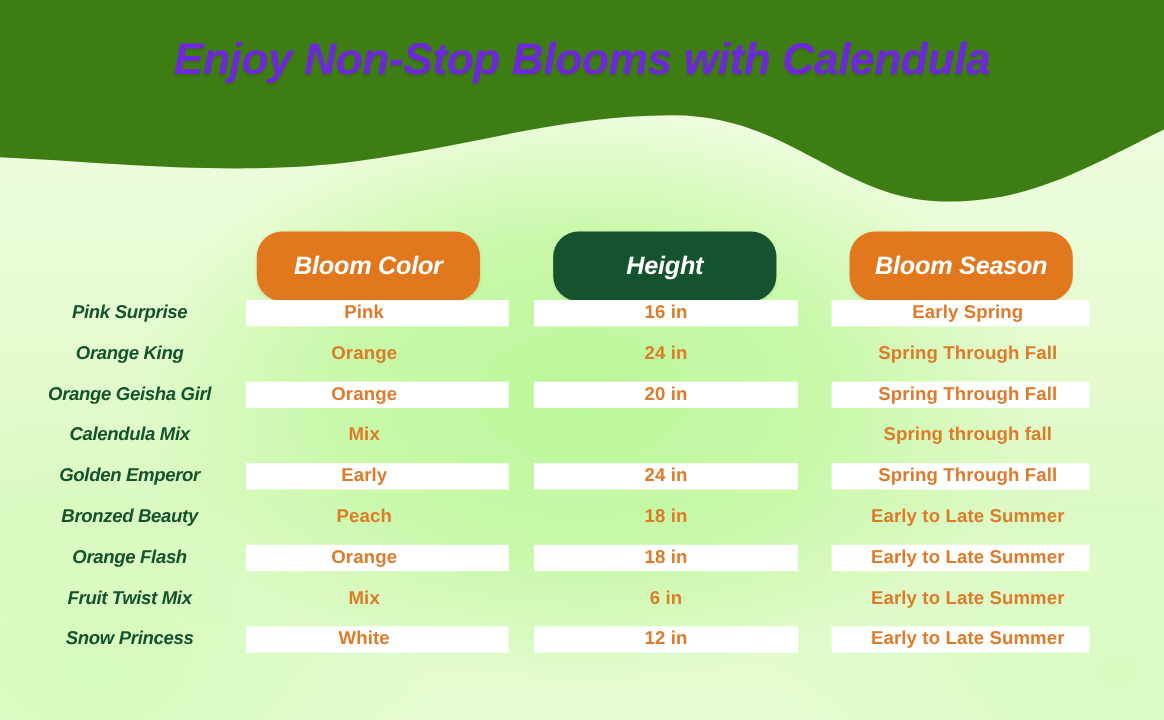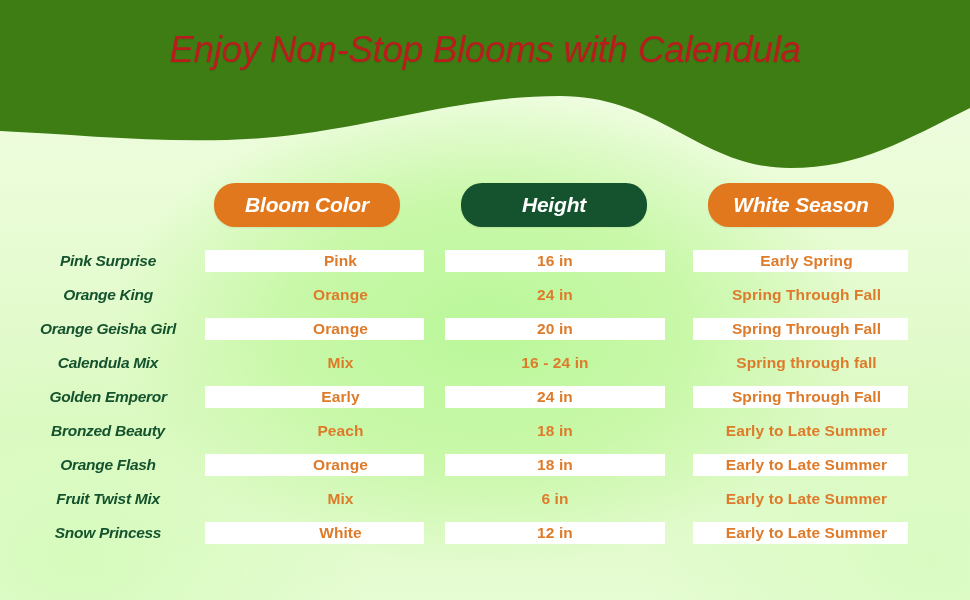--- a/index.html
+++ b/index.html
@@ -48,23 +48,23 @@
   }
   .banner-title {
     position: absolute;
     top: 0;
     left: 0;
     width: 970px;
     height: 100px;
     display: flex;
     align-items: center;
     justify-content: center;
-    color: #b91c1c;
+    color: #6d28d9;
     font-size: 37px;
-    font-weight: normal;
+    font-weight: bold;
     font-style: italic;
     letter-spacing: -0.4px;
     font-family: "Liberation Sans", sans-serif;
     white-space: nowrap;
     text-shadow: 0 1px 1px rgba(0,0,0,0.10);
   }
 
   
   .table-wrap {
     position: absolute;
@@ -72,22 +72,22 @@
     top: 178px;
     width: 970px;
   }
 
   .head-row {
     position: relative;
     height: 52px;
   }
   .pill {
     position: absolute;
-    top: 5px;
-    height: 44px;
+    top: 15px;
+    height: 58px;
     border-radius: 21px;
     display: flex;
     align-items: center;
     justify-content: center;
     color: #ffffff;
     font-size: 21px;
     font-weight: bold;
     font-style: italic;
     letter-spacing: -0.2px;
     white-space: nowrap;
@@ -124,21 +124,21 @@
   }
   .cell.name {
     left: 8px;
     width: 200px;
     color: #14532d;
     font-size: 15.5px;
     font-weight: bold;
     font-style: italic;
     letter-spacing: -0.3px;
   }
-  .cell.v1 { left: 205px; width: 197px; padding-left: 37px; }
+  .cell.v1 { left: 205px; width: 197px; }
   .cell.v2 { left: 445px; width: 220px; }
   .cell.v3 { left: 711px; width: 191px; }
   .cell.val {
     color: #de7b2a;
     font-size: 15.5px;
     font-weight: bold;
     letter-spacing: 0.1px;
   }
 </style>
 </head>
@@ -154,21 +154,21 @@
                C470,96 400,120 300,134 C200,148 90,135 0,131 Z" fill="#3E7D13"></path>
     </svg>
     <div class="banner-title">Enjoy Non-Stop Blooms with Calendula</div>
   </div>
 
   <div class="table-wrap">
 
     <div class="head-row">
       <div class="pill c1">Bloom Color</div>
       <div class="pill c2">Height</div>
-      <div class="pill c3">White Season</div>
+      <div class="pill c3">Bloom Season</div>
     </div>
 
     <div class="rows">
 
       <div class="row">
         <div class="band b1"></div>
         <div class="band b2"></div>
         <div class="band b3"></div>
         <div class="cell name">Pink Surprise</div>
         <div class="cell val v1">Pink</div>
@@ -191,21 +191,20 @@
         <div class="cell name">Orange Geisha Girl</div>
         <div class="cell val v1">Orange</div>
         <div class="cell val v2">20 in</div>
         <div class="cell val v3">Spring Through Fall</div>
       </div>
 
       <div class="row alt">
 
         <div class="cell name">Calendula Mix</div>
         <div class="cell val v1">Mix</div>
-        <div class="cell val v2">16 - 24 in</div>
         <div class="cell val v3">Spring through fall</div>
       </div>
 
       <div class="row">
         <div class="band b1"></div>
         <div class="band b2"></div>
         <div class="band b3"></div>
         <div class="cell name">Golden Emperor</div>
         <div class="cell val v1">Early</div>
         <div class="cell val v2">24 in</div>

